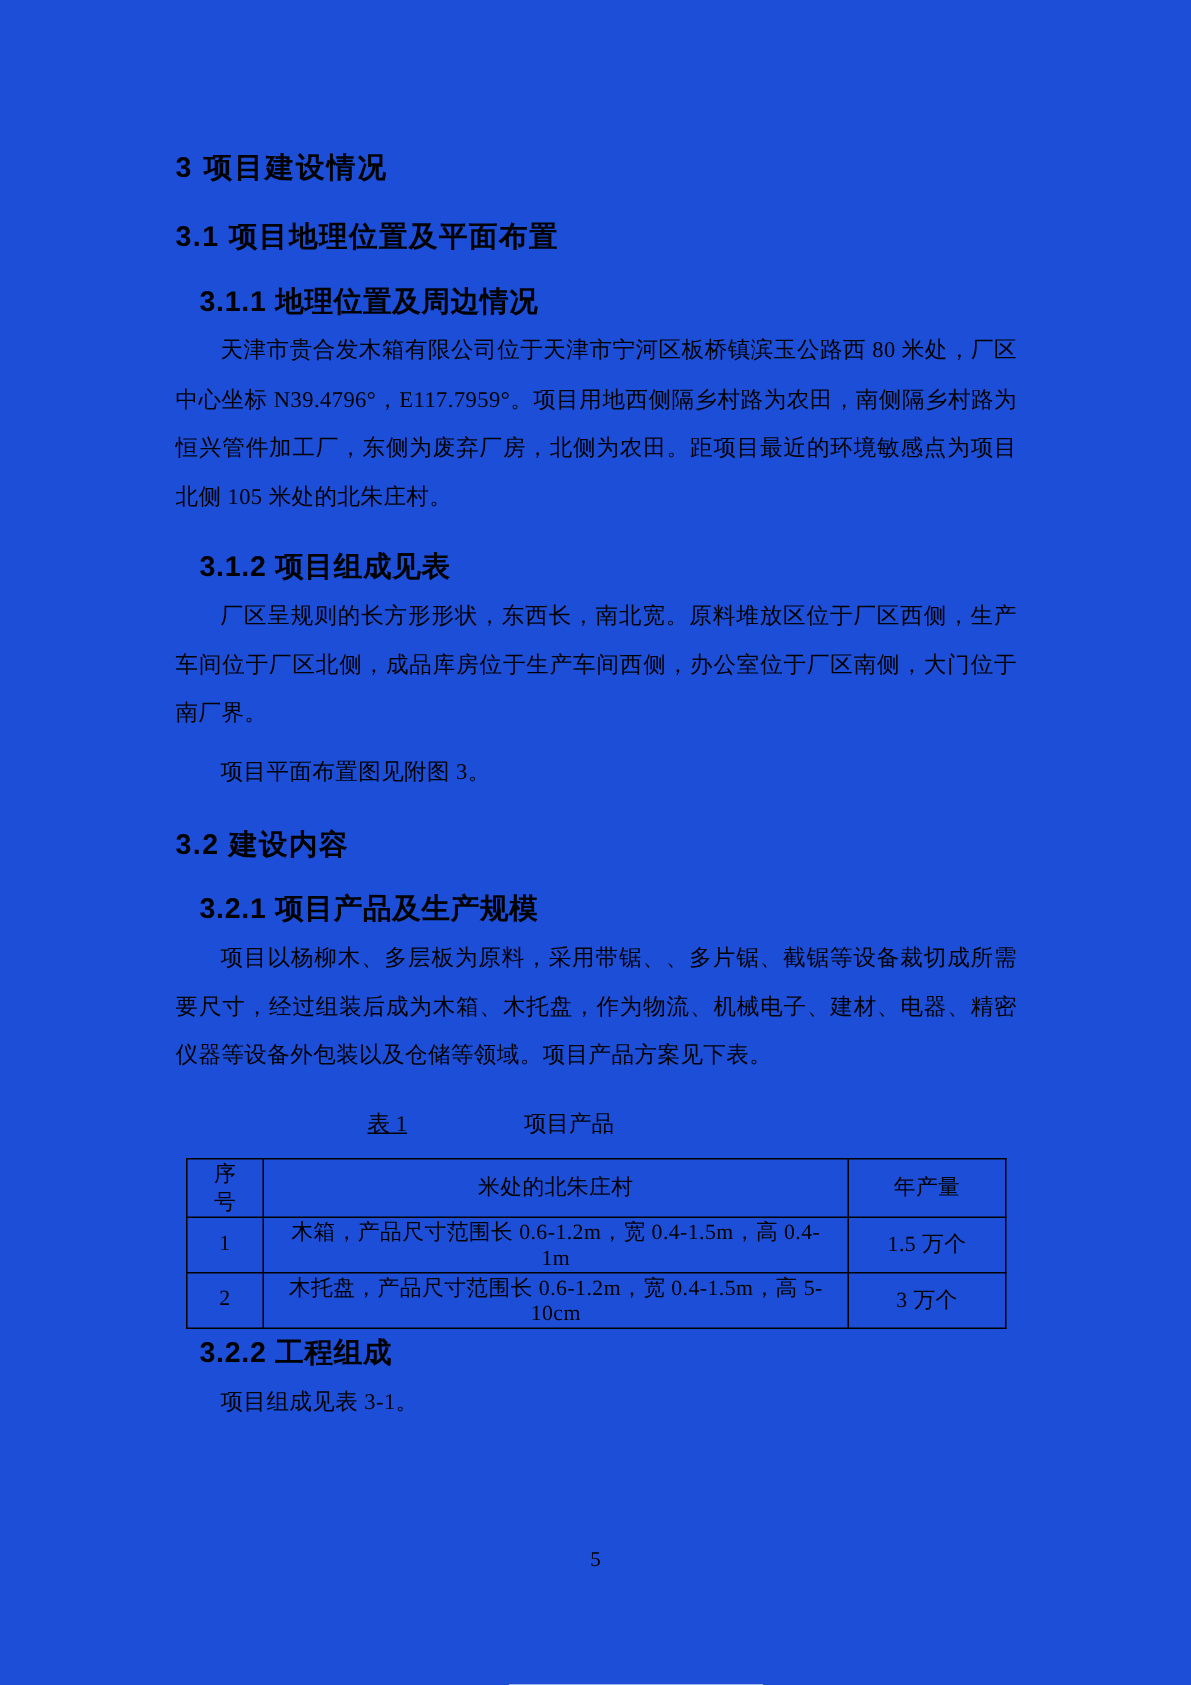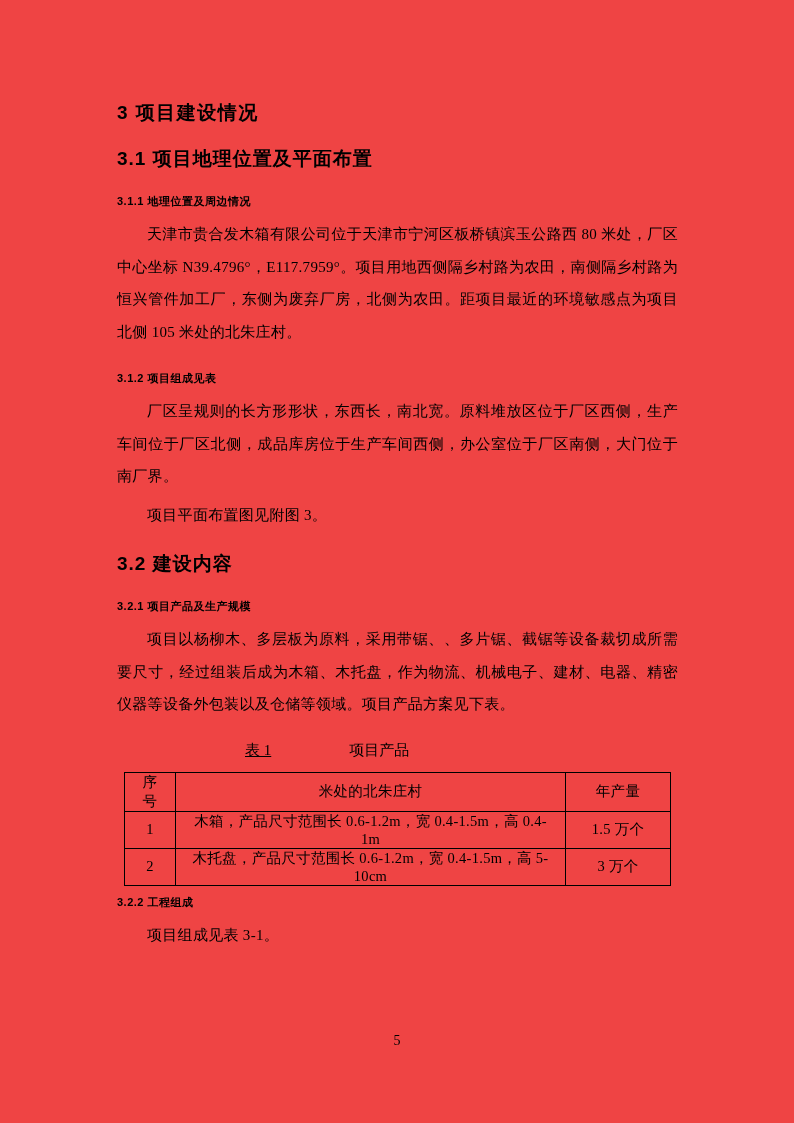--- a/index.html
+++ b/index.html
@@ -2,21 +2,21 @@
 <html><head>
 <meta charset="utf-8">
 <style>
   * { box-sizing: border-box; }
   html, body { margin: 0; padding: 0; background: #ffffff; }
   .page {
     position: relative;
     width: 794px;
     height: 1123px;
     margin: 0 auto;
-    background: #ef4444;
+    background: #1d4ed8;
     color: #000000;
     font-family: "Liberation Serif", serif;
     overflow: hidden;
   }
   .content {
     position: absolute;
     left: 117px;
     right: 116px;
     top: 0;
   }
@@ -31,24 +31,24 @@
   .h-section {
     font-family: "Liberation Sans", sans-serif;
     font-size: 19px;
     font-weight: bold;
     line-height: 24px;
     margin: 21px 0 0 0;
     letter-spacing: 1px;
   }
   .h-subsection {
     font-family: "Liberation Sans", sans-serif;
-    font-size: 11px;
+    font-size: 19px;
     font-weight: bold;
     line-height: 21px;
-    margin: 20px 0 0 0;
+    margin: 20px 0 0 16px;
     letter-spacing: 0.5px;
   }
   .para {
     font-size: 15px;
     line-height: 32.5px;
     text-align: justify;
     text-indent: 2em;
     margin: 6px 0 0 0;
     letter-spacing: 0.3px;
   }

